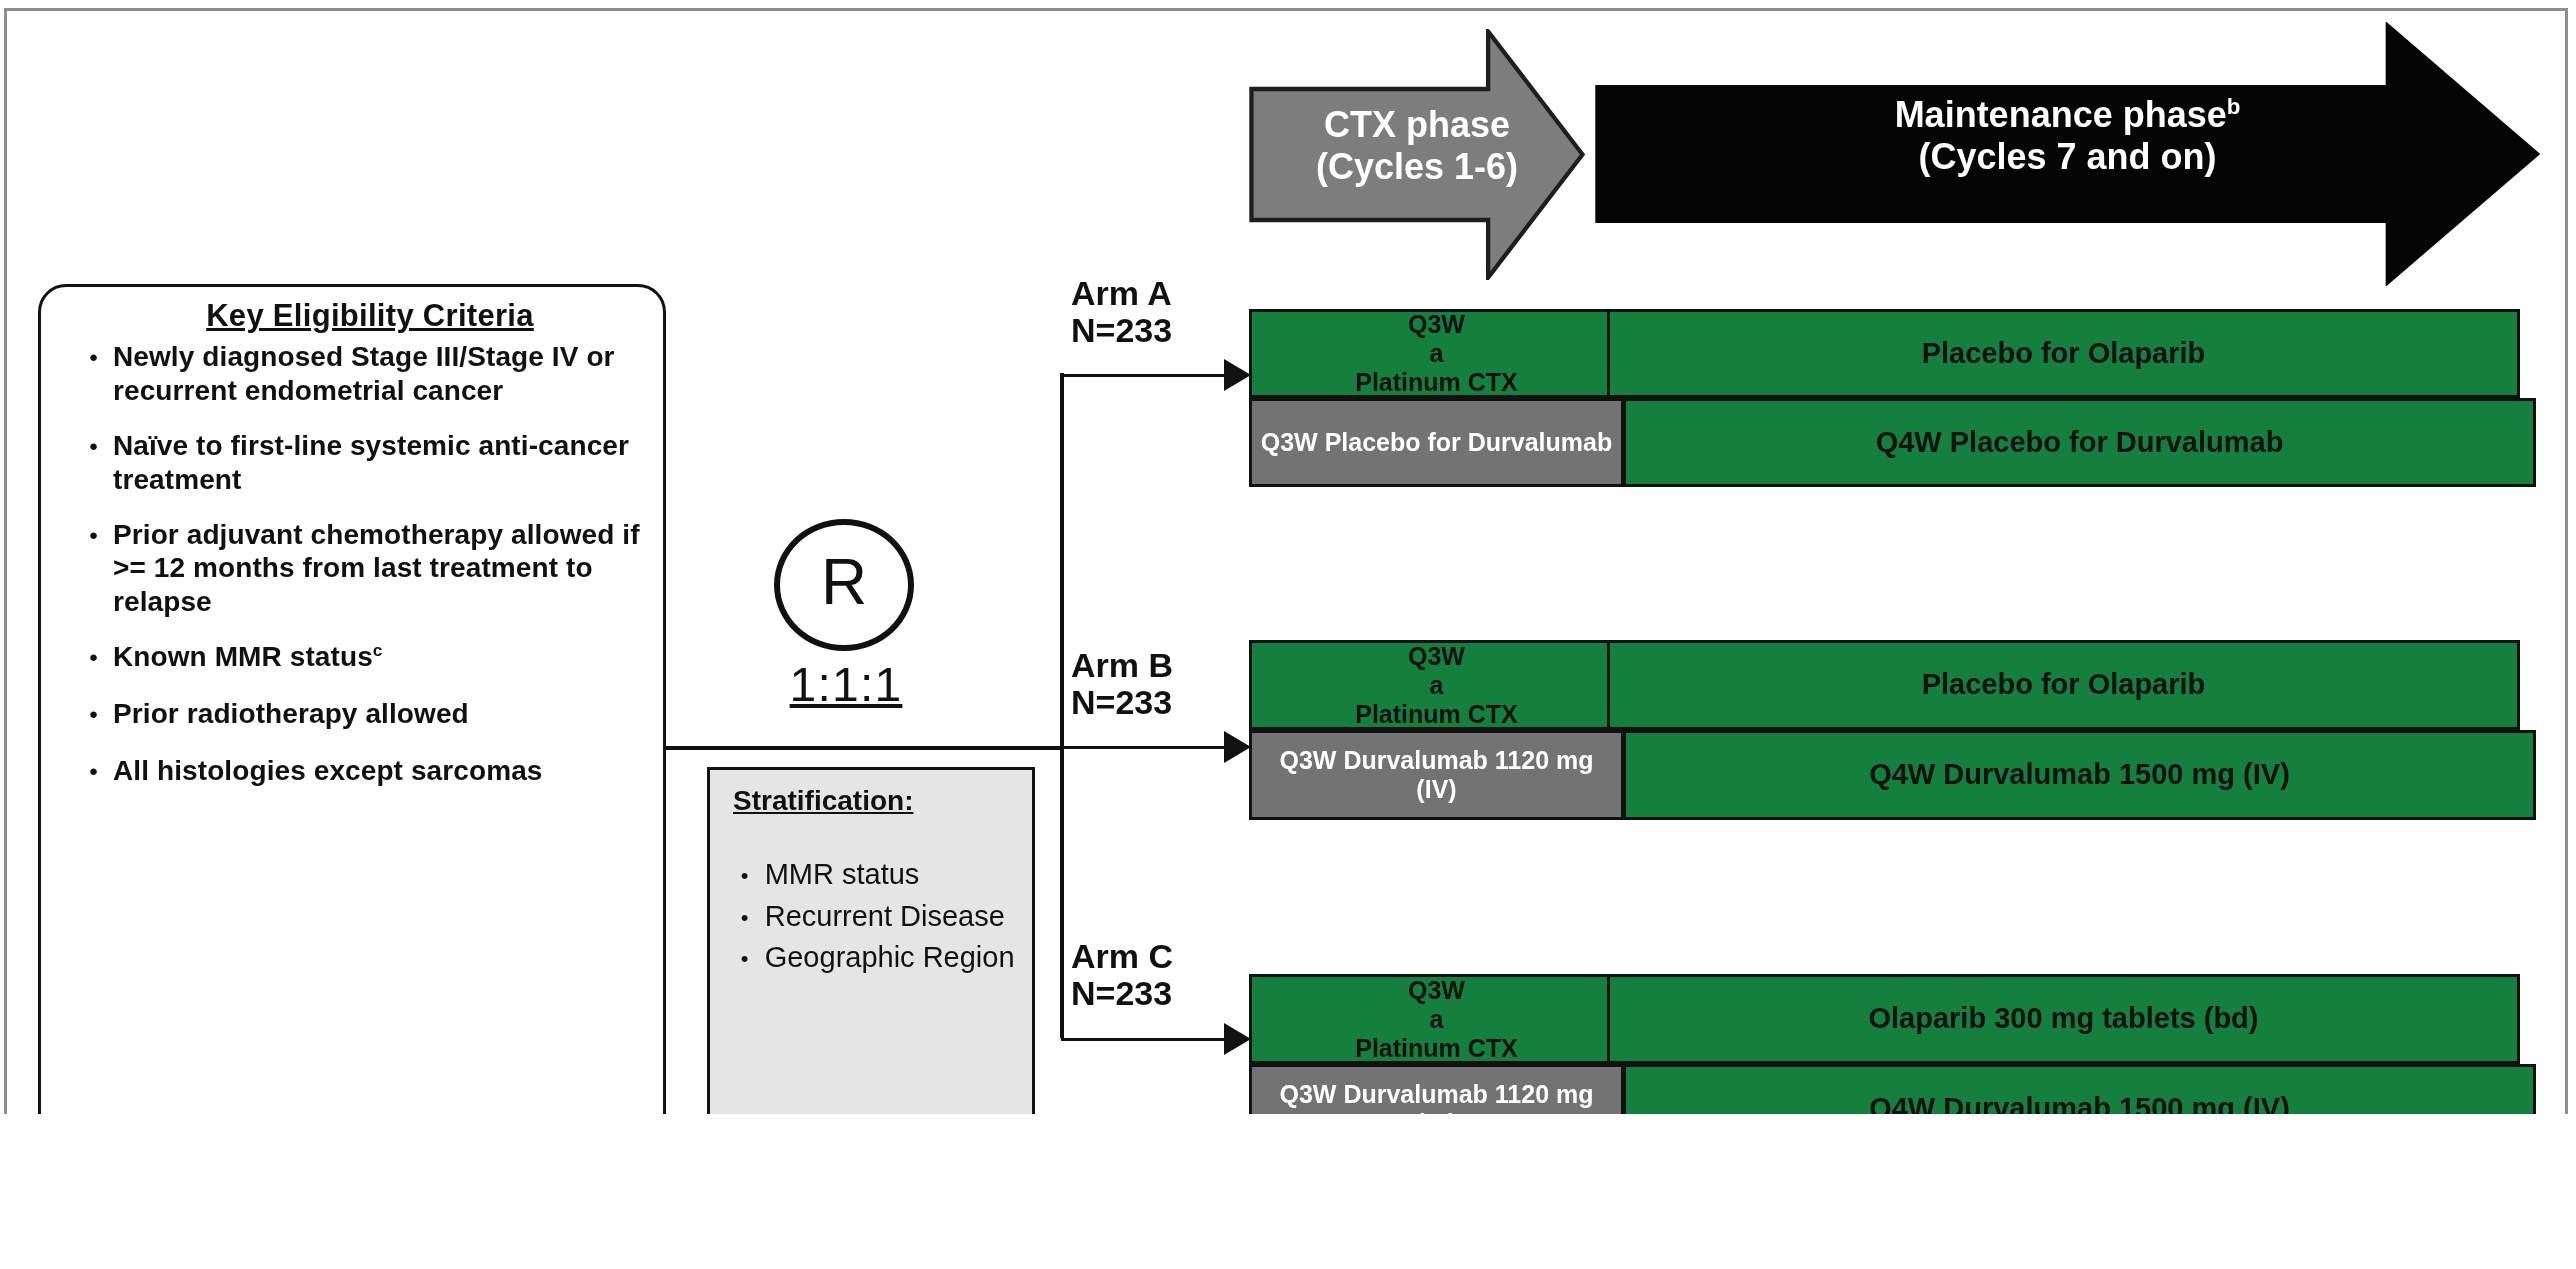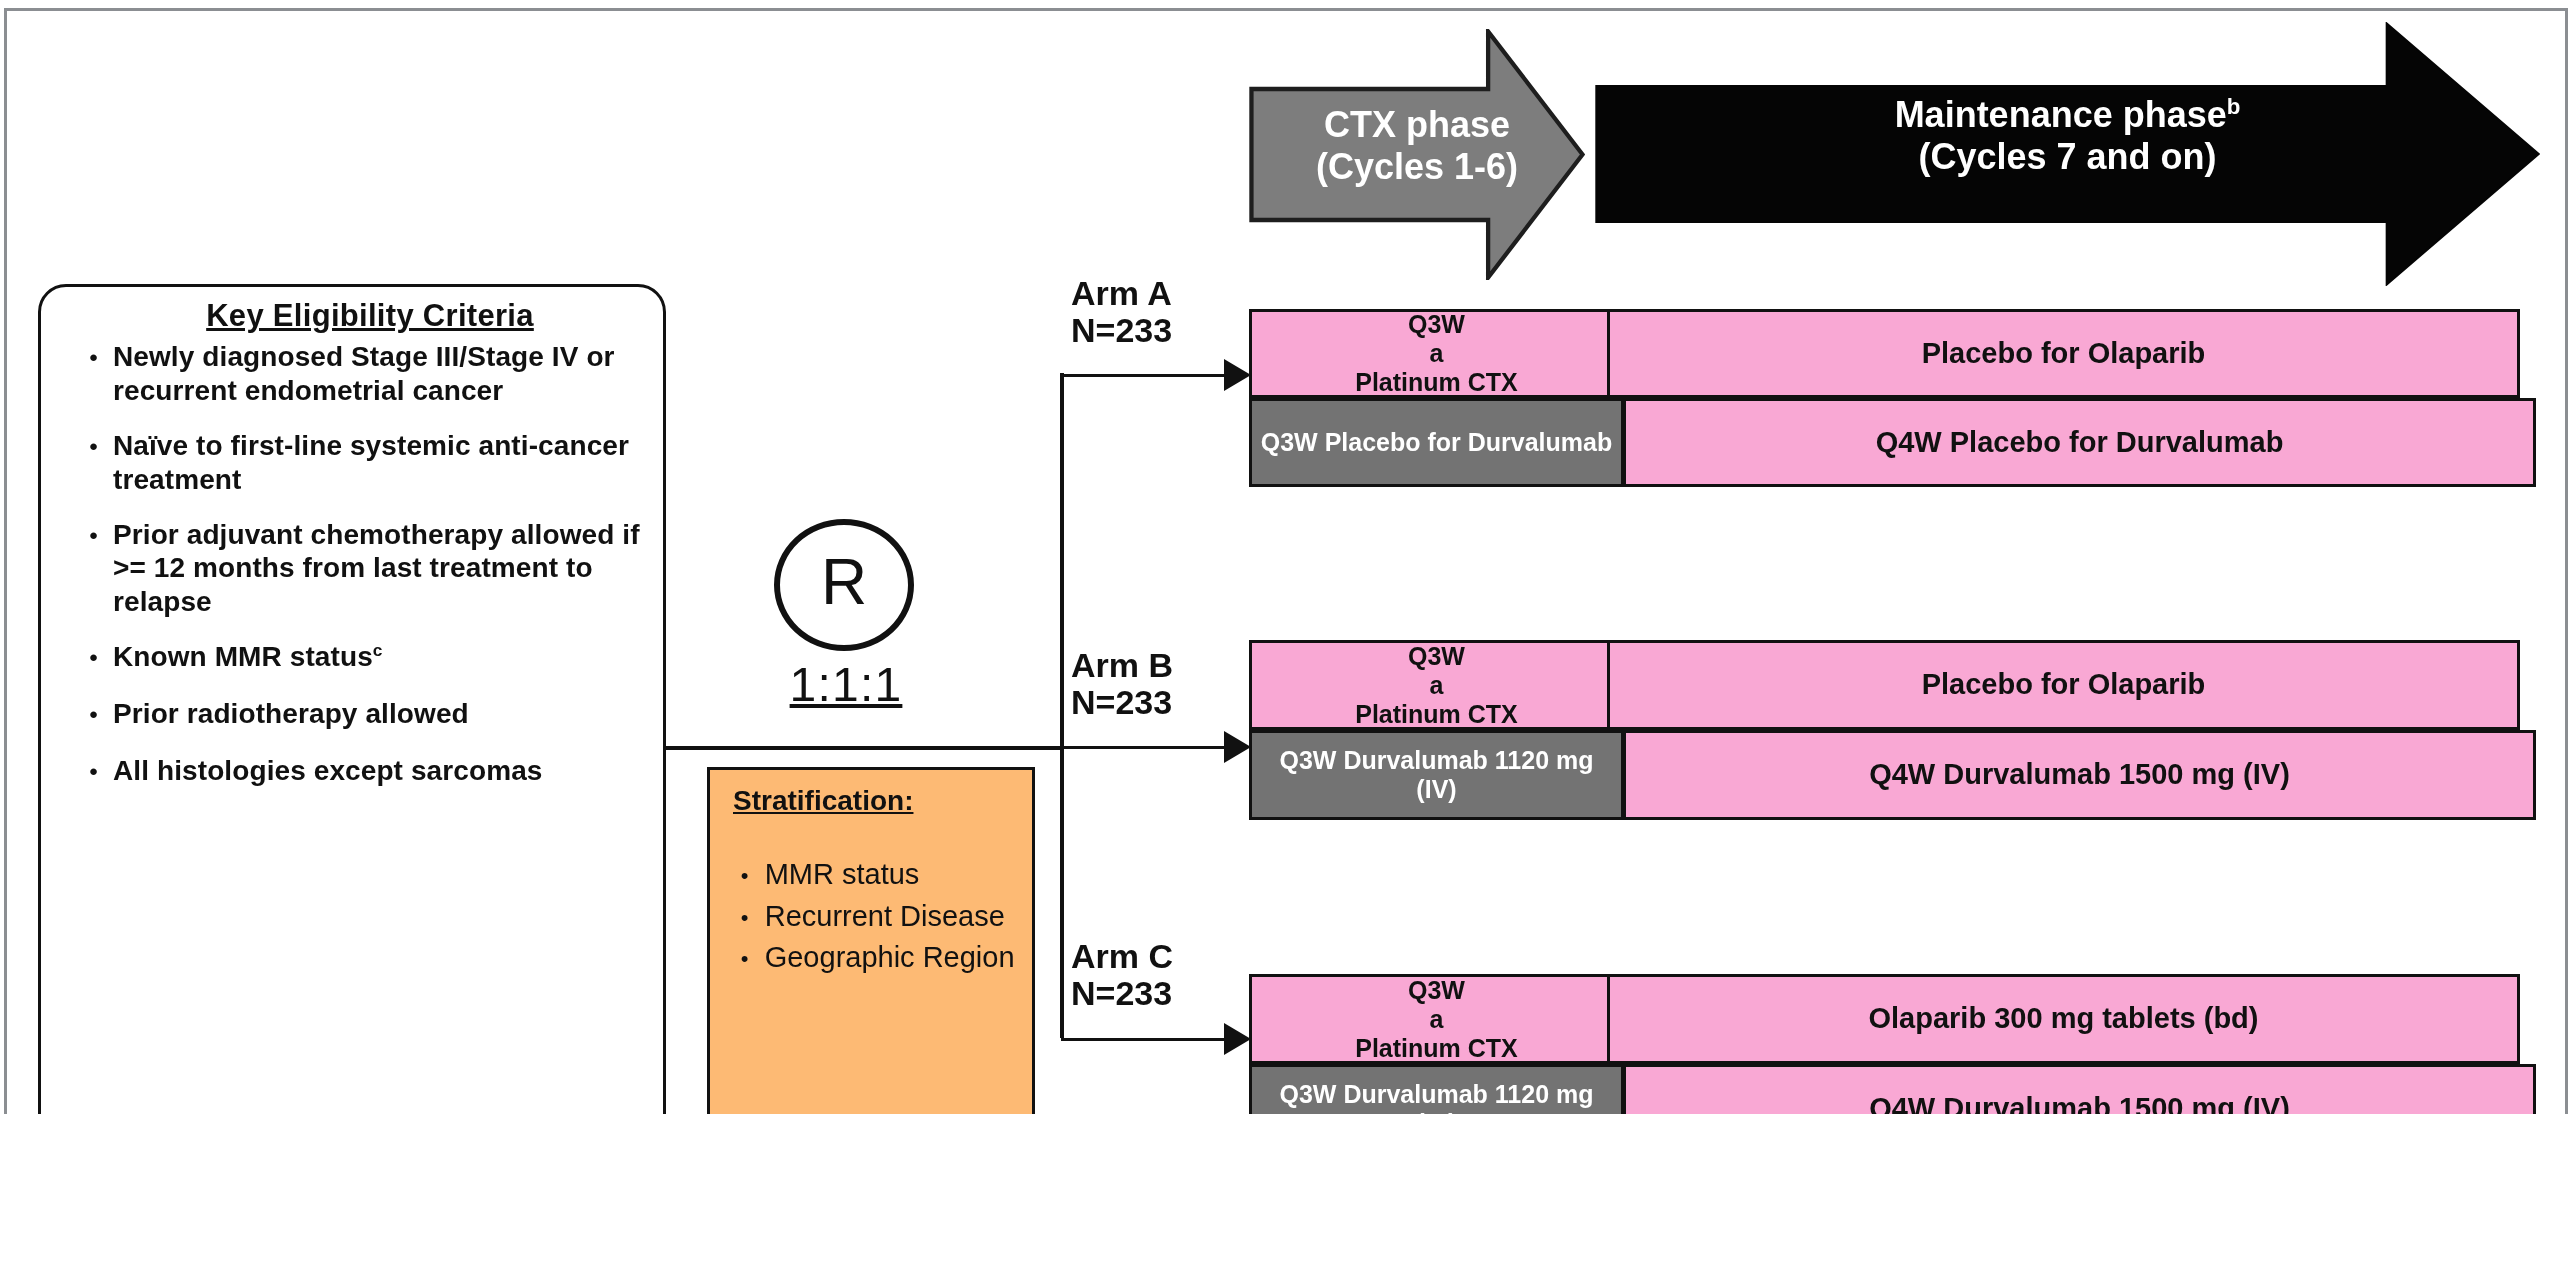--- a/index.html
+++ b/index.html
@@ -123,21 +123,21 @@
     text-decoration: underline;
   }
 
   
   #strat-box {
     position: absolute;
     left: 707px; top: 767px;
     width: 328px; height: 357px;
     border: 3.1px solid #111;
     box-sizing: border-box;
-    background: #fdba74;
+    background: #e5e5e5;
   }
   #strat-title {
     position: absolute;
     left: 23px; top: 14.7px;
     font-size: 28px;
     font-weight: bold;
     color: #111;
     text-decoration: underline;
   }
   #strat-list {
@@ -203,21 +203,21 @@
   #grid-c { left: 1249px; top: 974px; width: 1287px; height: 180px; }
 
   .cell {
     position: absolute;
     box-sizing: border-box;
     border: 3.1px solid #111;
     display: flex;
     align-items: center;
     justify-content: center;
     text-align: center;
-    background: #f9a8d4;
+    background: #15803d;
   }
   .cell span {
     display: block;
     line-height: 1.16;
     font-weight: bold;
     color: #111;
     padding: 0 6.1px;
   }
   .cell.gray { background: #737373; }
   .cell.gray span { color: #ffffff; }

